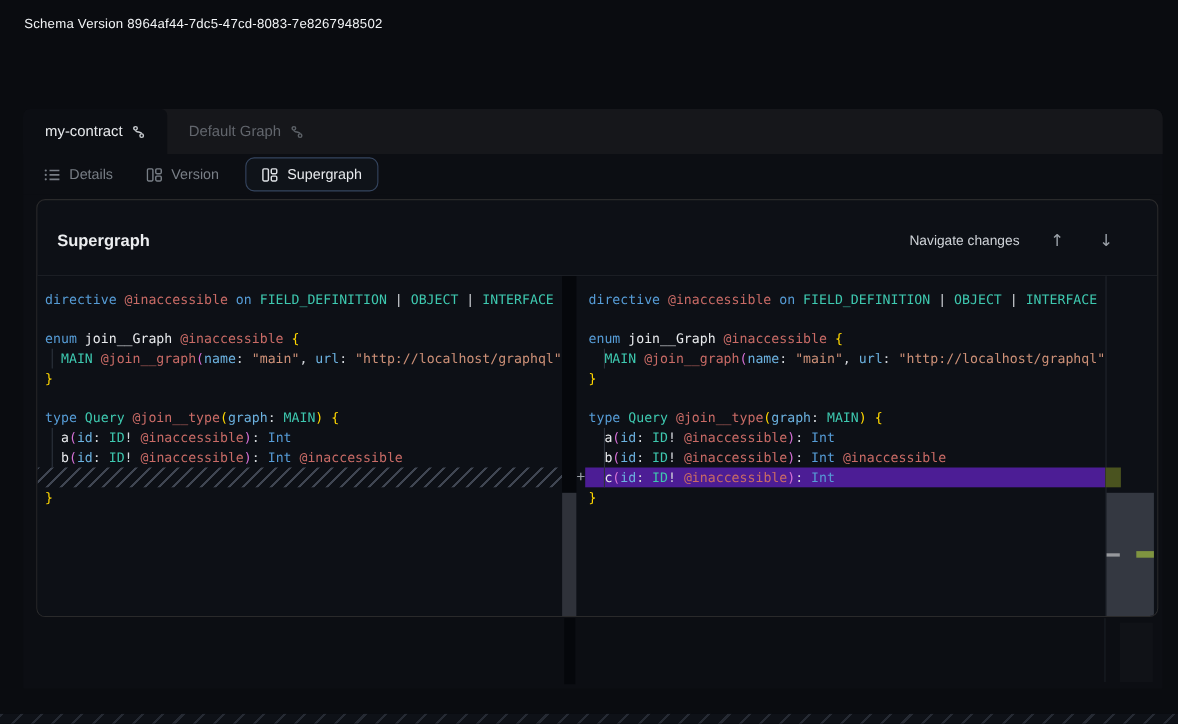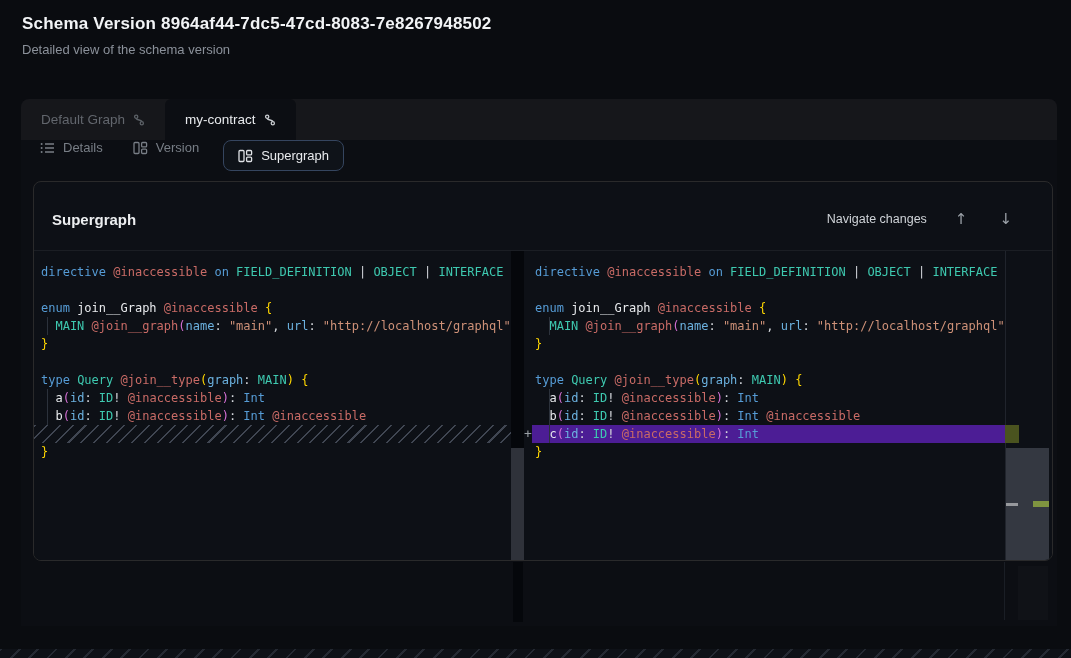--- a/index.html
+++ b/index.html
@@ -4,42 +4,42 @@
 <style>
   html,body{margin:0;padding:0;}
   body{
     width:1071px;height:658px;position:relative;overflow:hidden;
     background:#0a0c10;color:#e8eaed;
     font-family:"Liberation Sans", sans-serif;
     -webkit-font-smoothing:antialiased;
   }
   
   .page-header{padding:14px 22px 0 22px;}
-  .page-title{font-size:17px;font-weight:bold;color:#f2f4f6;letter-spacing:.2px;}
+  .page-title{font-size:12px;font-weight:normal;color:#f2f4f6;letter-spacing:.2px;}
   .page-subtitle{font-size:13px;color:#8b919a;margin-top:8px;}
 
   
   .panel{
     position:absolute;left:21px;top:99px;width:1036px;height:527px;
     background:#0c0e13;border-radius:8px 8px 0 0;
   }
   .tabstrip{
     height:41px;background:#16171b;border-radius:8px 8px 0 0;
     display:flex;align-items:stretch;padding-left:0;
   }
   .tab{
     display:flex;align-items:center;gap:8px;padding:0 20px;
     font-size:13.5px;color:#62666d;cursor:default;
   }
   .tab.active{
     background:#0c0e13;border-radius:6px 6px 0 0;color:#e8eaed;
   }
   .tab .forkicon{display:inline-flex;}
   .subtabs{
-    height:37px;display:flex;align-items:flex-start;gap:30px;padding-left:19px;
+    height:37px;display:flex;align-items:center;gap:30px;padding-left:19px;
     background:#0c0e13;
   }
   .subtab{display:flex;align-items:center;gap:8px;font-size:13px;color:#787e86;}
   .subtab.btn-active{
     gap:8px;color:#e8eaed;border:1px solid #35455f;background:#0f1319;
     border-radius:8px;padding:7px 14px;margin-left:-6px;
   }
 
   
   .card{
@@ -108,40 +108,39 @@
     background:repeating-linear-gradient(135deg, rgba(120,130,150,.22) 0 2px, transparent 2px 13px);
   }
 
   svg{display:block}
 </style>
 </head>
 <body>
 
 <div class="page-header">
   <div class="page-title">Schema Version 8964af44-7dc5-47cd-8083-7e8267948502</div>
-  <div class="page-subtitle">Detailed view of the schema version</div>
 </div>
 
 <div class="panel">
 
   <div class="tabstrip">
+    <div class="tab active">
+      <span>my-contract</span>
+      <span class="forkicon">
+        <svg width="12" height="12" viewBox="0 0 12 12" fill="none" stroke="#c9ccd0" stroke-width="1.3">
+          <circle cx="3.2" cy="2.7" r="1.6"></circle>
+            <circle cx="8.8" cy="9.3" r="1.6"></circle>
+          <path d="M3.2 4.3 C3.2 6.6 8.8 5.4 8.8 7.7"></path>
+        </svg>
+      </span>
+    </div>
     <div class="tab">
       <span>Default Graph</span>
       <span class="forkicon">
         <svg width="12" height="12" viewBox="0 0 12 12" fill="none" stroke="#5c6167" stroke-width="1.3">
-          <circle cx="3.2" cy="2.7" r="1.6"></circle>
-            <circle cx="8.8" cy="9.3" r="1.6"></circle>
-          <path d="M3.2 4.3 C3.2 6.6 8.8 5.4 8.8 7.7"></path>
-        </svg>
-      </span>
-    </div>
-    <div class="tab active">
-      <span>my-contract</span>
-      <span class="forkicon">
-        <svg width="12" height="12" viewBox="0 0 12 12" fill="none" stroke="#c9ccd0" stroke-width="1.3">
           <circle cx="3.2" cy="2.7" r="1.6"></circle>
             <circle cx="8.8" cy="9.3" r="1.6"></circle>
           <path d="M3.2 4.3 C3.2 6.6 8.8 5.4 8.8 7.7"></path>
         </svg>
       </span>
     </div>
   </div>
 
   <div class="subtabs">
     <div class="subtab">

